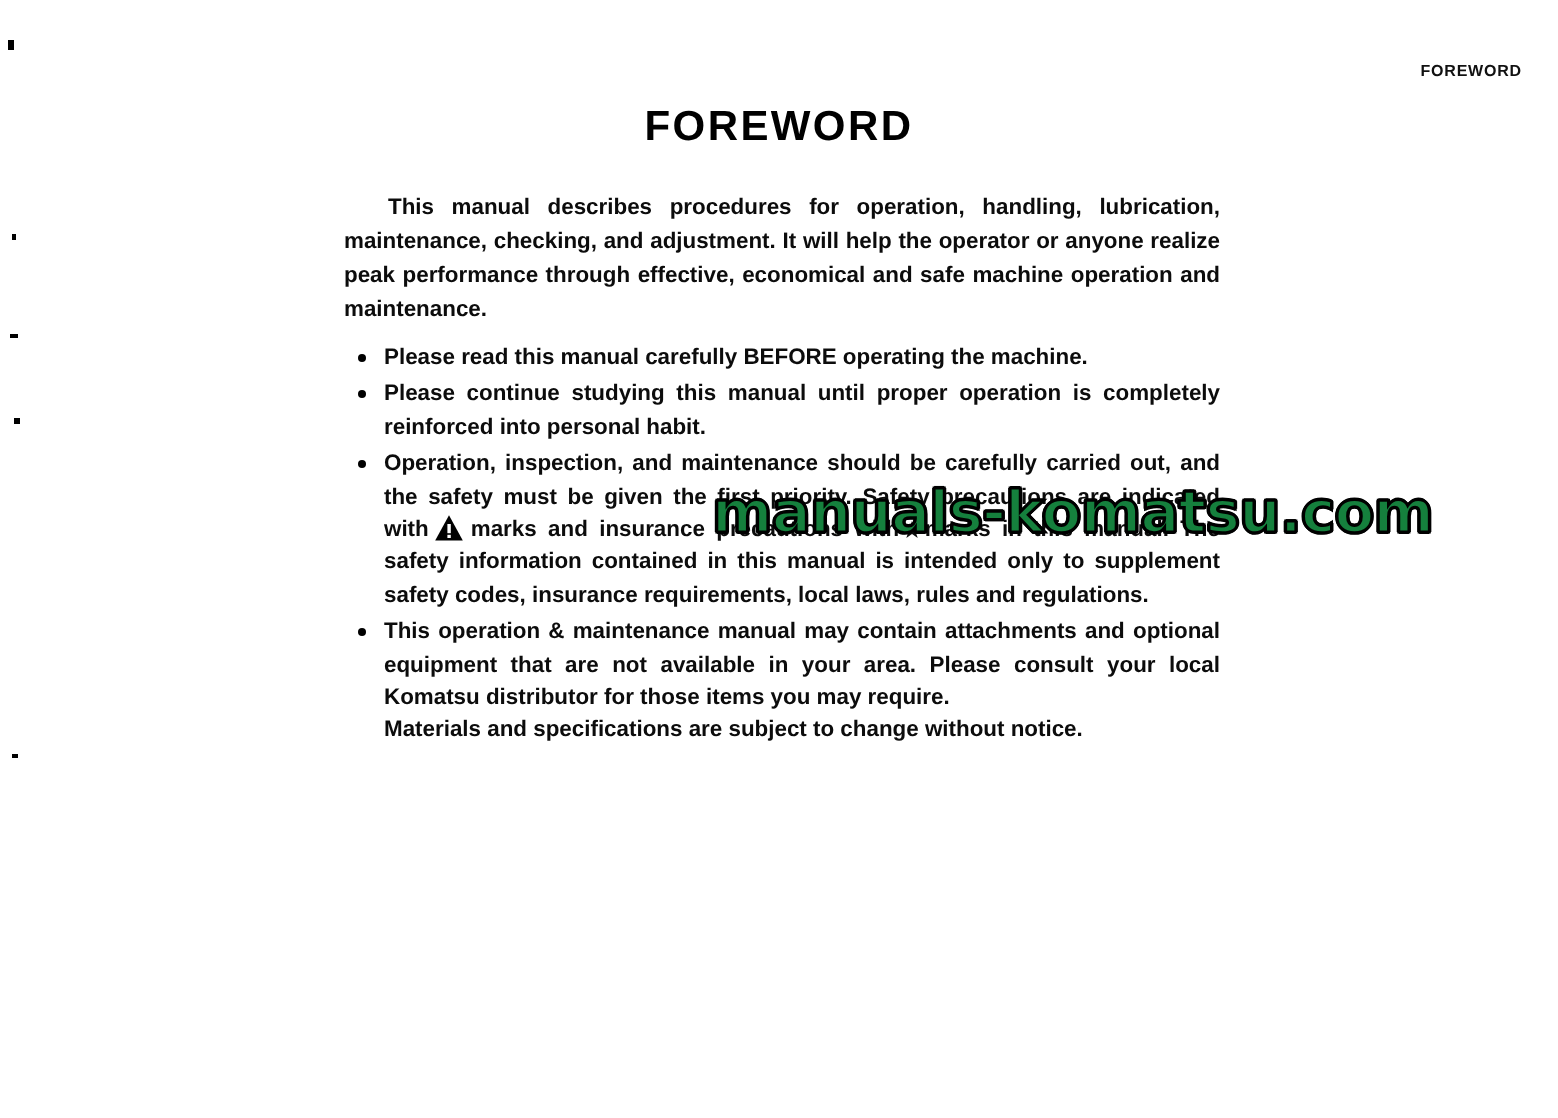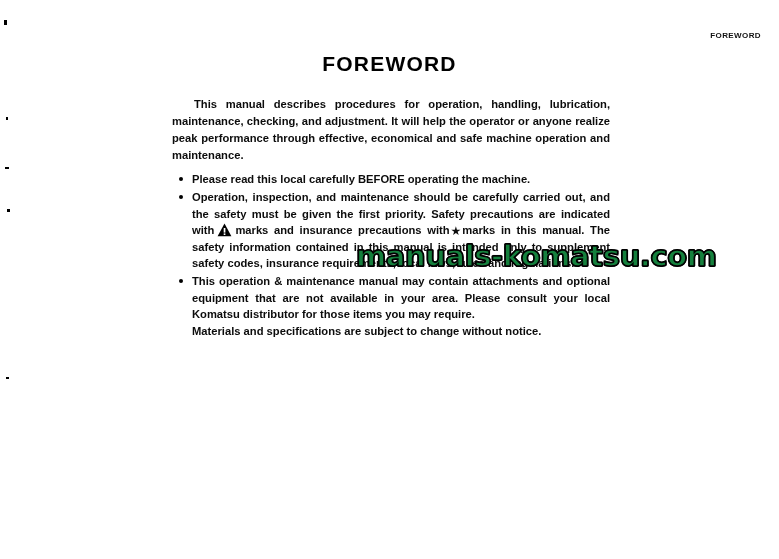--- a/index.html
+++ b/index.html
@@ -179,23 +179,27 @@
   <div class="page-title">FOREWORD</div>
 
   <div class="column">
 
     <p class="intro">This manual describes procedures for operation, handling, lubrication, maintenance, checking, and adjustment. It will help the operator or anyone realize peak performance through effective, economical and safe machine operation and maintenance.</p>
 
     <ul class="bullets">
 
       <li class="li-left">
         <span class="bullet-mark"></span>
-        <span>Please read this local carefully BEFORE operating the machine.</span>
-      </li>
-
+        <span>Please read this manual carefully BEFORE operating the machine.</span>
+      </li>
+
+      <li class="li-just">
+        <span class="bullet-mark"></span>
+        <span>Please continue studying this manual until proper operation is completely reinforced into personal habit.</span>
+      </li>
 
 
       <li class="li-just">
         <span class="bullet-mark"></span>
         <span>Operation, inspection, and maintenance should be carefully carried out, and the safety must be given the first priority. Safety precautions are indicated with</span><span class="warn-tri"><svg width="15" height="14" viewBox="0 0 15 14" aria-hidden="true">
               <polygon points="7.5,0.6 14.4,13.3 0.6,13.3" fill="#000"></polygon>
               <rect x="6.7" y="5.0" width="1.7" height="4.6" fill="#fff"></rect>
               <rect x="6.7" y="10.4" width="1.7" height="1.6" fill="#fff"></rect>
             </svg></span><span>marks and insurance precautions with</span><span class="star-mark">★</span><span>marks in this manual. The safety information contained in this manual is intended only to supplement safety codes, insurance requirements, local laws, rules and regulations.</span>
       </li>

